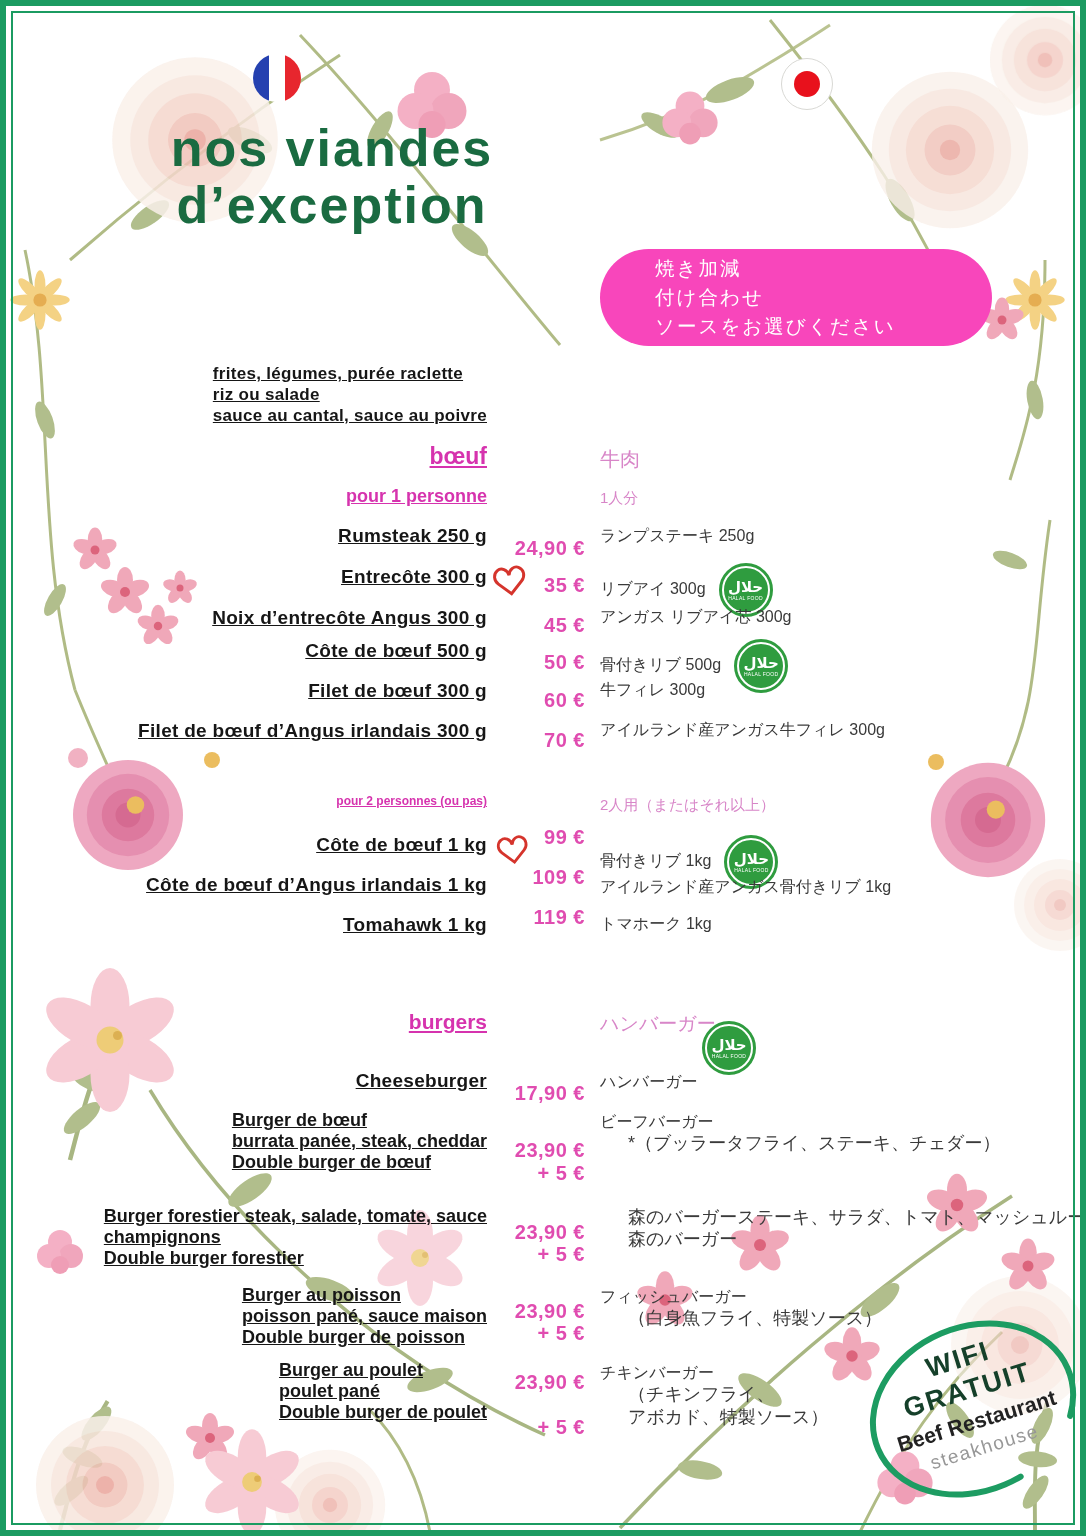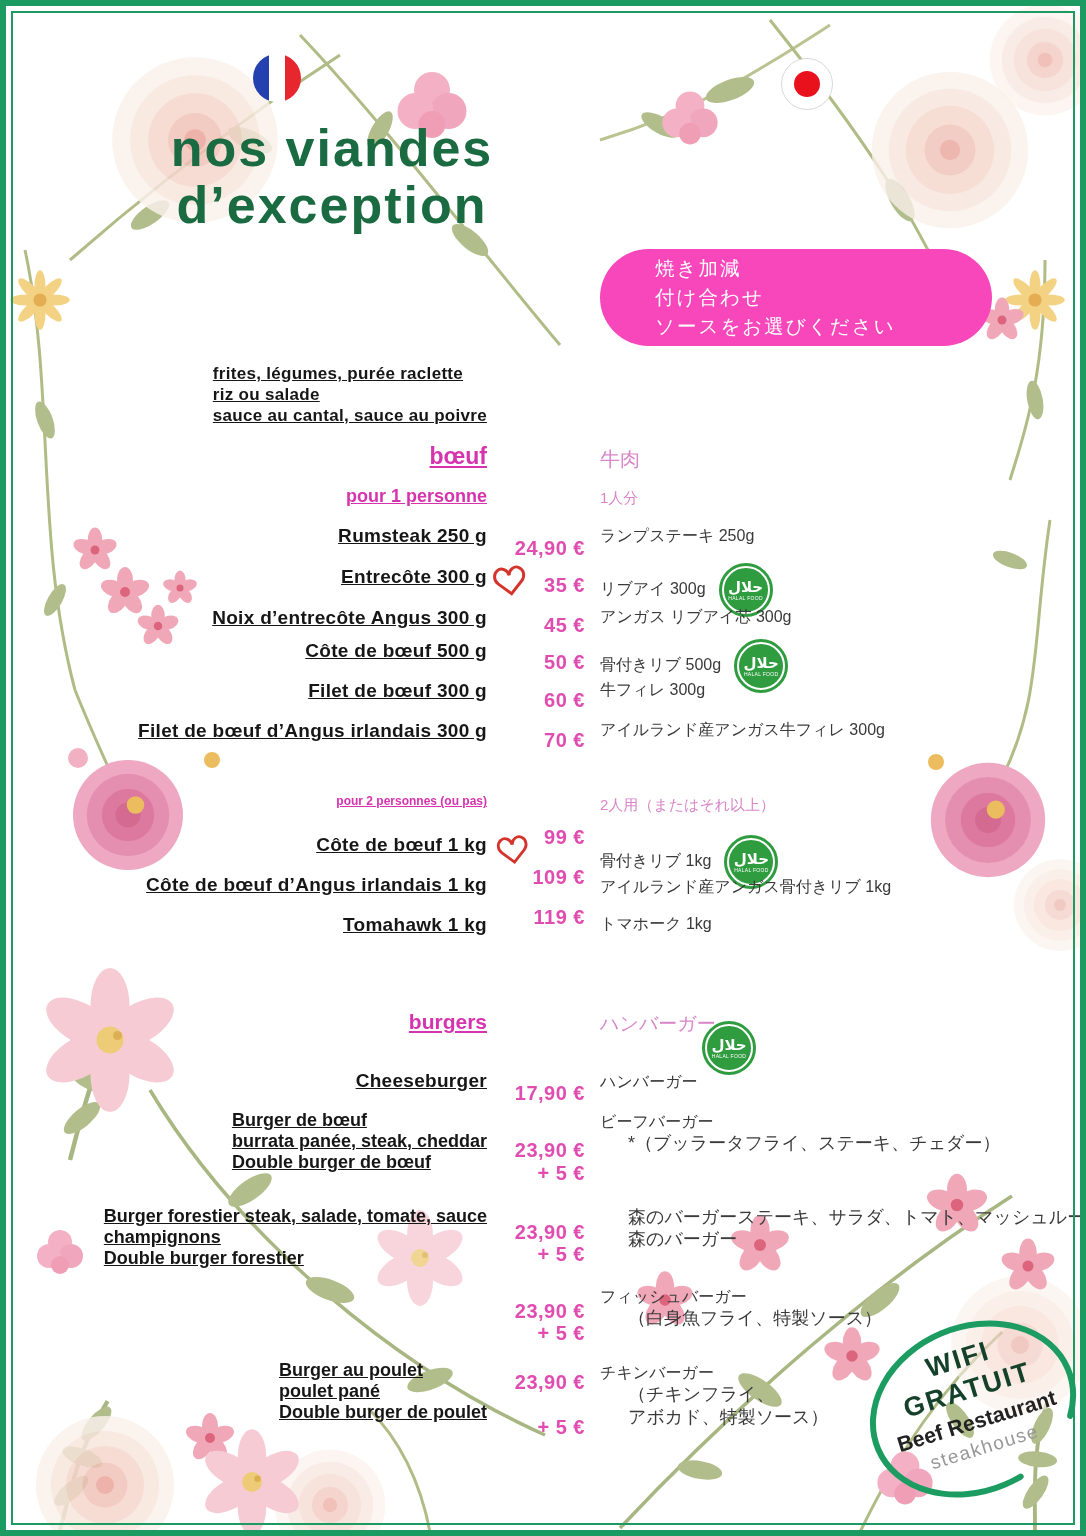--- a/index.html
+++ b/index.html
@@ -332,20 +332,25 @@
   <div class="t fr-right b-fr" style="top:1206px">
     <div>Burger forestier steak, salade, tomate, sauce</div>
     <div>champignons</div>
     <div>Double burger forestier</div>
   </div>
   <div class="t price" style="top:1221px">23,90 €</div>
   <div class="t price" style="top:1243px">+ 5 €</div>
   <div class="t jp-left jp-sub" style="top:1207px">森のバーガーステーキ、サラダ、トマト、マッシュルームソースダブル</div>
   <div class="t jp-left jp-sub" style="top:1229px">森のバーガー</div>
 
+  <div class="t fr-right b-fr" style="top:1285px">
+    <div>Burger au poisson</div>
+    <div>poisson pané, sauce maison</div>
+    <div>Double burger de poisson</div>
+  </div>
   <div class="t price" style="top:1300px">23,90 €</div>
   <div class="t price" style="top:1322px">+ 5 €</div>
   <div class="t jp-left jp-item" style="top:1286px">フィッシュバーガー</div>
   <div class="t jp-left jp-sub" style="top:1308px">（白身魚フライ、特製ソース）</div>
 
   <div class="t fr-right b-fr" style="top:1360px">
     <div>Burger au poulet</div>
     <div>poulet pané</div>
     <div>Double burger de poulet</div>
   </div>

